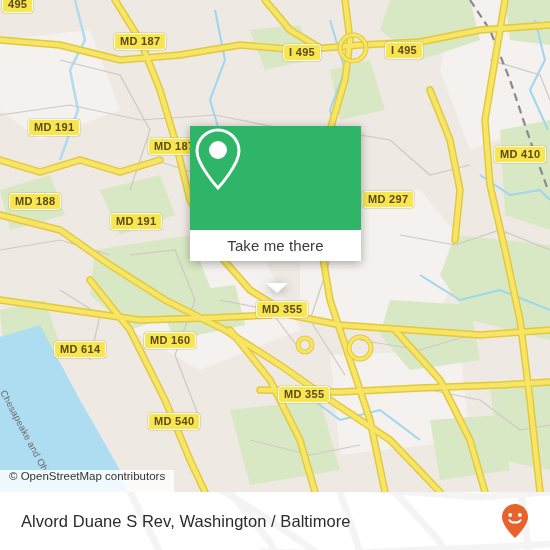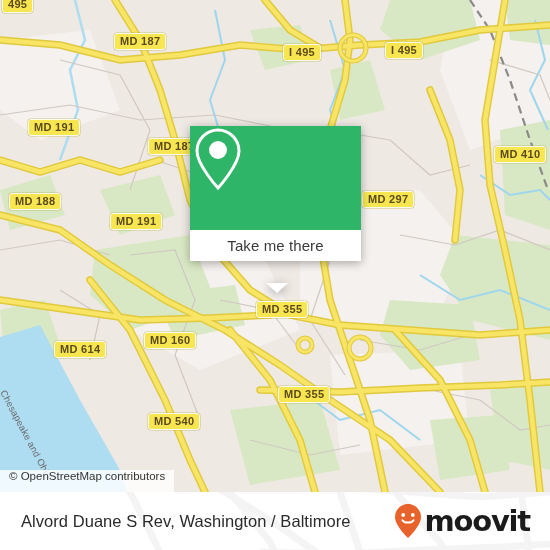--- a/index.html
+++ b/index.html
@@ -262,17 +262,16 @@
     </svg>
     <div id="footer-inner">
       <div id="place-title">Alvord Duane S Rev, Washington / Baltimore</div>
       <div id="brand">
         <svg width="30" height="36" viewBox="0 0 30 36">
           <path d="M15 1 C7.8 1 2 6.8 2 14 C2 23 15 35 15 35 C15 35 28 23 28 14 C28 6.8 22.2 1 15 1 Z" fill="#E8622B"></path>
           <circle cx="10.2" cy="12" r="1.9" fill="#ffffff"></circle>
           <circle cx="19.8" cy="12" r="1.9" fill="#ffffff"></circle>
           <path d="M9.5 17.2 C11.4 20.4 18.6 20.4 20.5 17.2" stroke="#ffffff" stroke-width="2" fill="none" stroke-linecap="round"></path>
         </svg>
-        <span id="brand-word">moovit</span>
       </div>
     </div>
   </div>
 </div>
 
 </body></html>

